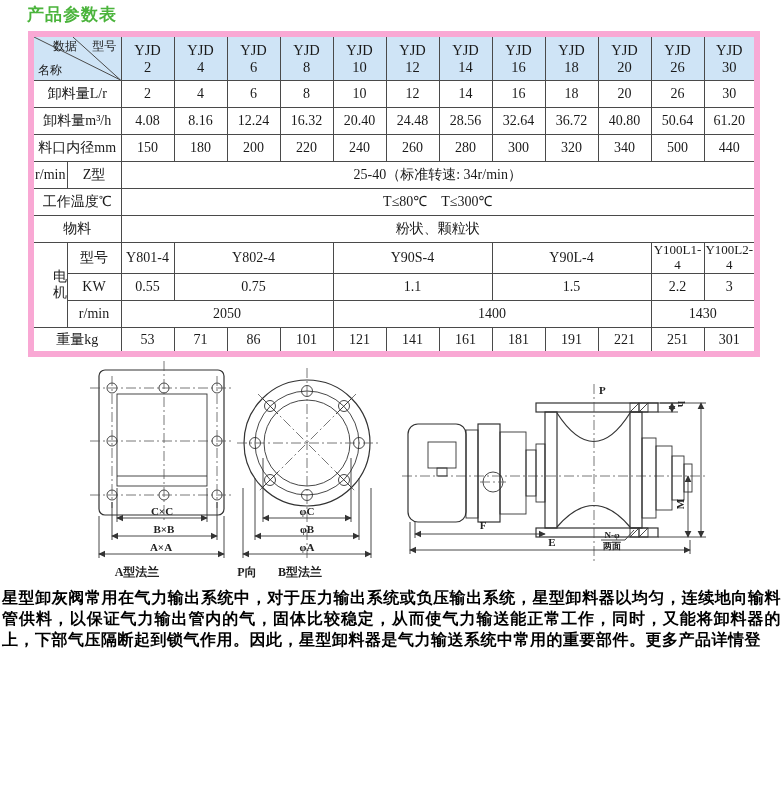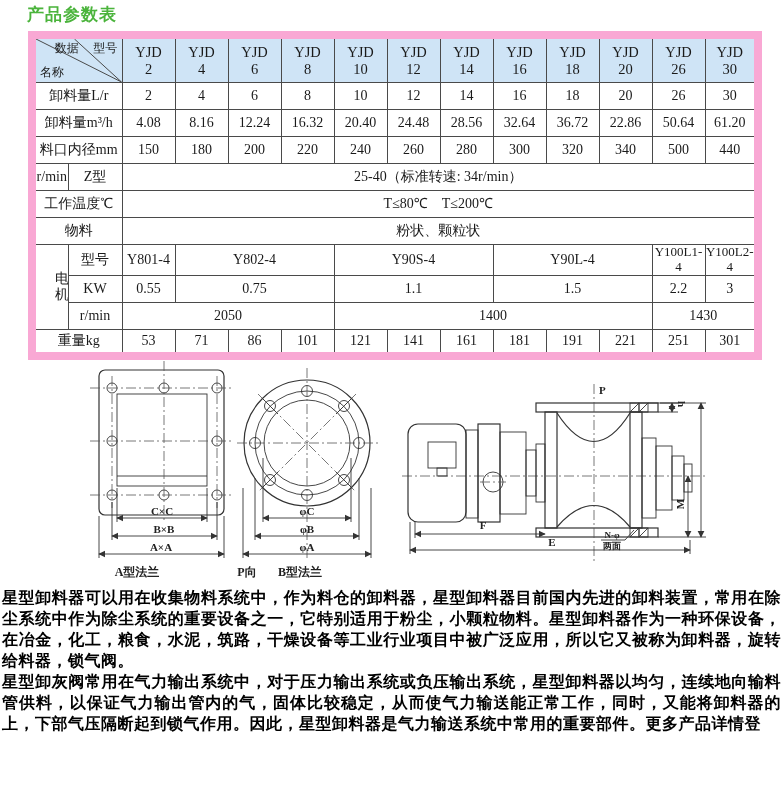--- a/index.html
+++ b/index.html
@@ -9,21 +9,21 @@
   }
   .page-title{
     position:absolute;left:27px;top:3px;
     font-size:17px;font-weight:bold;color:#4bb43c;
     font-family:Liberation Serif, serif;letter-spacing:1px;text-align:right;
   }
   table.params{
     position:absolute;left:28px;top:31px;width:728px;
     border-collapse:collapse;table-layout:fixed;
     font-family:"Liberation Serif",serif;color:#1a1a1a;
-    border:8px solid #f9a8d4;
+    border:6px solid #f9a8d4;
   }
   table.params td, table.params th{
     border:1px solid #4a4a4a;text-align:center;vertical-align:middle;
     padding:0;font-weight:normal;font-size:14px;line-height:1.15;
     overflow:hidden;
   }
   table.params tr.hdr th{background:#cfe4f6;height:43px;font-size:14.5px;text-align:center;}
   table.params tr.r{height:27px;}
   td.lbl{font-size:13px;}
   td.corner{position:relative;background:#cfe4f6;}
@@ -148,21 +148,21 @@
     <td class="lbl" colspan="2">卸料量m³/h</td>
     <td>4.08</td>
     <td>8.16</td>
     <td>12.24</td>
     <td>16.32</td>
     <td>20.40</td>
     <td>24.48</td>
     <td>28.56</td>
     <td>32.64</td>
     <td>36.72</td>
-    <td>22.86</td>
+    <td>40.80</td>
     <td>50.64</td>
     <td>61.20</td>
   </tr>
   <tr class="r">
     <td class="lbl" colspan="2">料口内径mm</td>
     <td>150</td>
     <td>180</td>
     <td>200</td>
     <td>220</td>
     <td>240</td>
@@ -174,21 +174,21 @@
     <td>500</td>
     <td>440</td>
   </tr>
   <tr class="r">
     <td class="lbl">r/min</td>
     <td class="lbl">Z型</td>
     <td colspan="12">25-40（标准转速: 34r/min）</td>
   </tr>
   <tr class="r">
     <td class="lbl" colspan="2">工作温度℃</td>
-    <td colspan="12" style="white-space:pre">T≤80℃　T≤200℃</td>
+    <td colspan="12" style="white-space:pre">T≤80℃　T≤300℃</td>
   </tr>
   <tr class="r">
     <td class="lbl" colspan="2">物料</td>
     <td colspan="12">粉状、颗粒状</td>
   </tr>
   <tr class="r">
     <td class="lbl" rowspan="3" style="word-break:break-all;padding:0 19px;">电机</td>
     <td class="lbl">型号</td>
     <td colspan="1">Y801-4</td>
     <td colspan="3">Y802-4</td>
@@ -375,15 +375,14 @@
     <text class="dtxt" x="552" y="188" font-size="13" text-anchor="middle">E</text>
 
     <text x="612" y="180" font-size="9" font-weight="bold" text-anchor="middle">N-φ</text>
     <line class="thin" x1="601" y1="182" x2="625" y2="182"></line>
     <line class="thin" x1="625" y1="182" x2="634" y2="172"></line>
     <text x="612" y="191" font-size="9" font-weight="bold" text-anchor="middle">两面</text>
   </g>
 </svg>
 
 <div class="body-text">
-  <p>星型卸料器可以用在收集物料系统中，作为料仓的卸料器，星型卸料器目前国内先进的卸料装置，常用在除尘系统中作为除尘系统的重要设备之一，它特别适用于粉尘，小颗粒物料。星型卸料器作为一种环保设备，在冶金，化工，粮食，水泥，筑路，干燥设备等工业行业项目中被广泛应用，所以它又被称为卸料器，旋转给料器，锁气阀。</p>
   <p>星型卸灰阀常用在气力输出系统中，对于压力输出系统或负压输出系统，星型卸料器以均匀，连续地向输料管供料，以保证气力输出管内的气，固体比较稳定，从而使气力输送能正常工作，同时，又能将卸料器的上，下部气压隔断起到锁气作用。因此，星型卸料器是气力输送系统中常用的重要部件。更多产品详情登</p>
 </div>
 
 </body></html>

